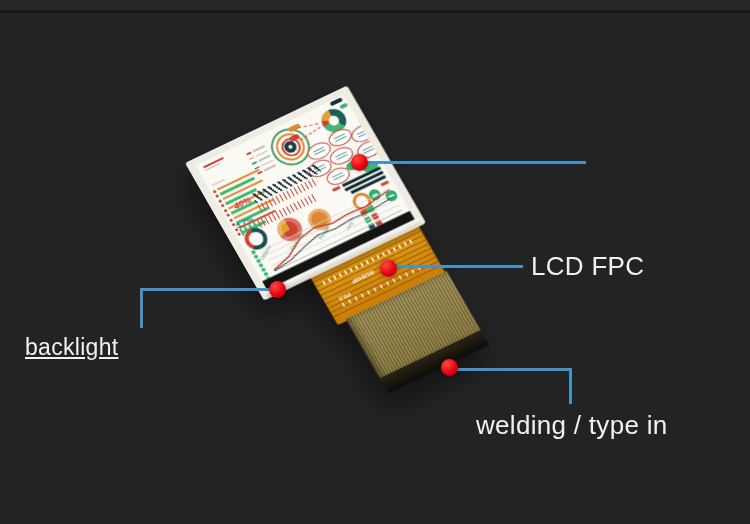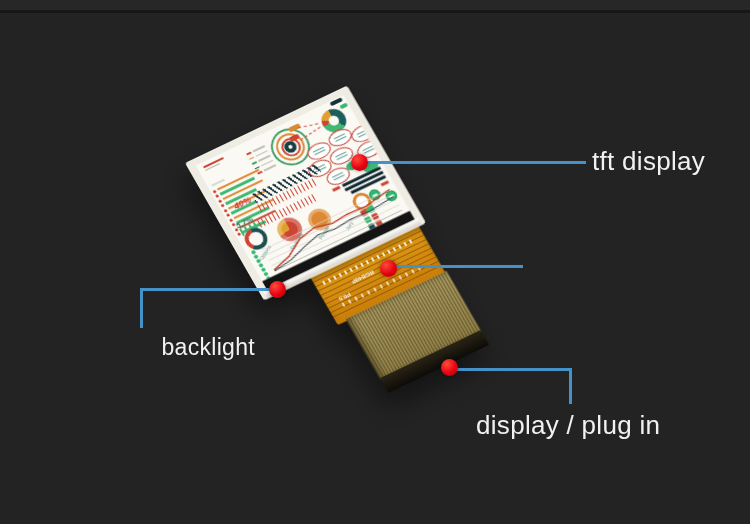--- a/index.html
+++ b/index.html
@@ -6,21 +6,21 @@
   .stage{
     position:relative;width:750px;height:524px;overflow:hidden;
     background:#232323;
     font-family:"Liberation Sans", sans-serif;
   }
   
   .top-strip{position:absolute;left:0;top:0;width:750px;height:10px;background:#272727;border-bottom:3px solid #171717;}
 
   
   .label{position:absolute;color:#f1f1f1;font-size:26px;letter-spacing:.3px;z-index:20;white-space:nowrap;}
-  .label.small{font-size:23px;line-height:27px;white-space:normal;text-align:right;}
+  .label.small{font-size:23px;line-height:27px;white-space:normal;text-align:left;text-decoration:underline;}
   .leader{position:absolute;background:#4592c8;z-index:15;}
   .marker{position:absolute;width:17px;height:17px;border-radius:50%;z-index:18;
     background:radial-gradient(circle at 35% 30%, #ff4b3b, #e60012 55%, #a50000 100%);
     box-shadow:0 0 4px rgba(0,0,0,.4);}
 
   
   .module{position:absolute;left:185px;top:163px;width:180px;height:310px;
     transform:matrix(0.9,-0.43,0.5,0.87,0,0);transform-origin:0 0;
     filter:drop-shadow(-10px 14px 14px rgba(0,0,0,.45));z-index:5;}
 
@@ -300,18 +300,18 @@
   <div class="marker" style="left:269px;top:281px;"></div>
   <div class="marker" style="left:441px;top:359px;"></div>
 
   <div class="leader" style="left:366px;top:161px;width:220px;height:3px;"></div>
   <div class="leader" style="left:395px;top:265px;width:128px;height:3px;"></div>
   <div class="leader" style="left:140px;top:288px;width:134px;height:3px;"></div>
   <div class="leader" style="left:140px;top:288px;width:3px;height:40px;"></div>
   <div class="leader" style="left:455px;top:368px;width:117px;height:3px;"></div>
   <div class="leader" style="left:569px;top:368px;width:3px;height:36px;"></div>
 
-  <div class="label" style="left:592px;top:146px;">tft display</div>
+  <div class="label" style="left:531px;top:251px;">LCD FPC</div>
   <div class="label small" style="left:25px;top:334px;width:230px;">
     <div>backlight</div>
   </div>
-  <div class="label" style="left:476px;top:410px;">display / plug in</div>
+  <div class="label" style="left:476px;top:410px;">welding / type in</div>
 </div>
 
 </body></html>

